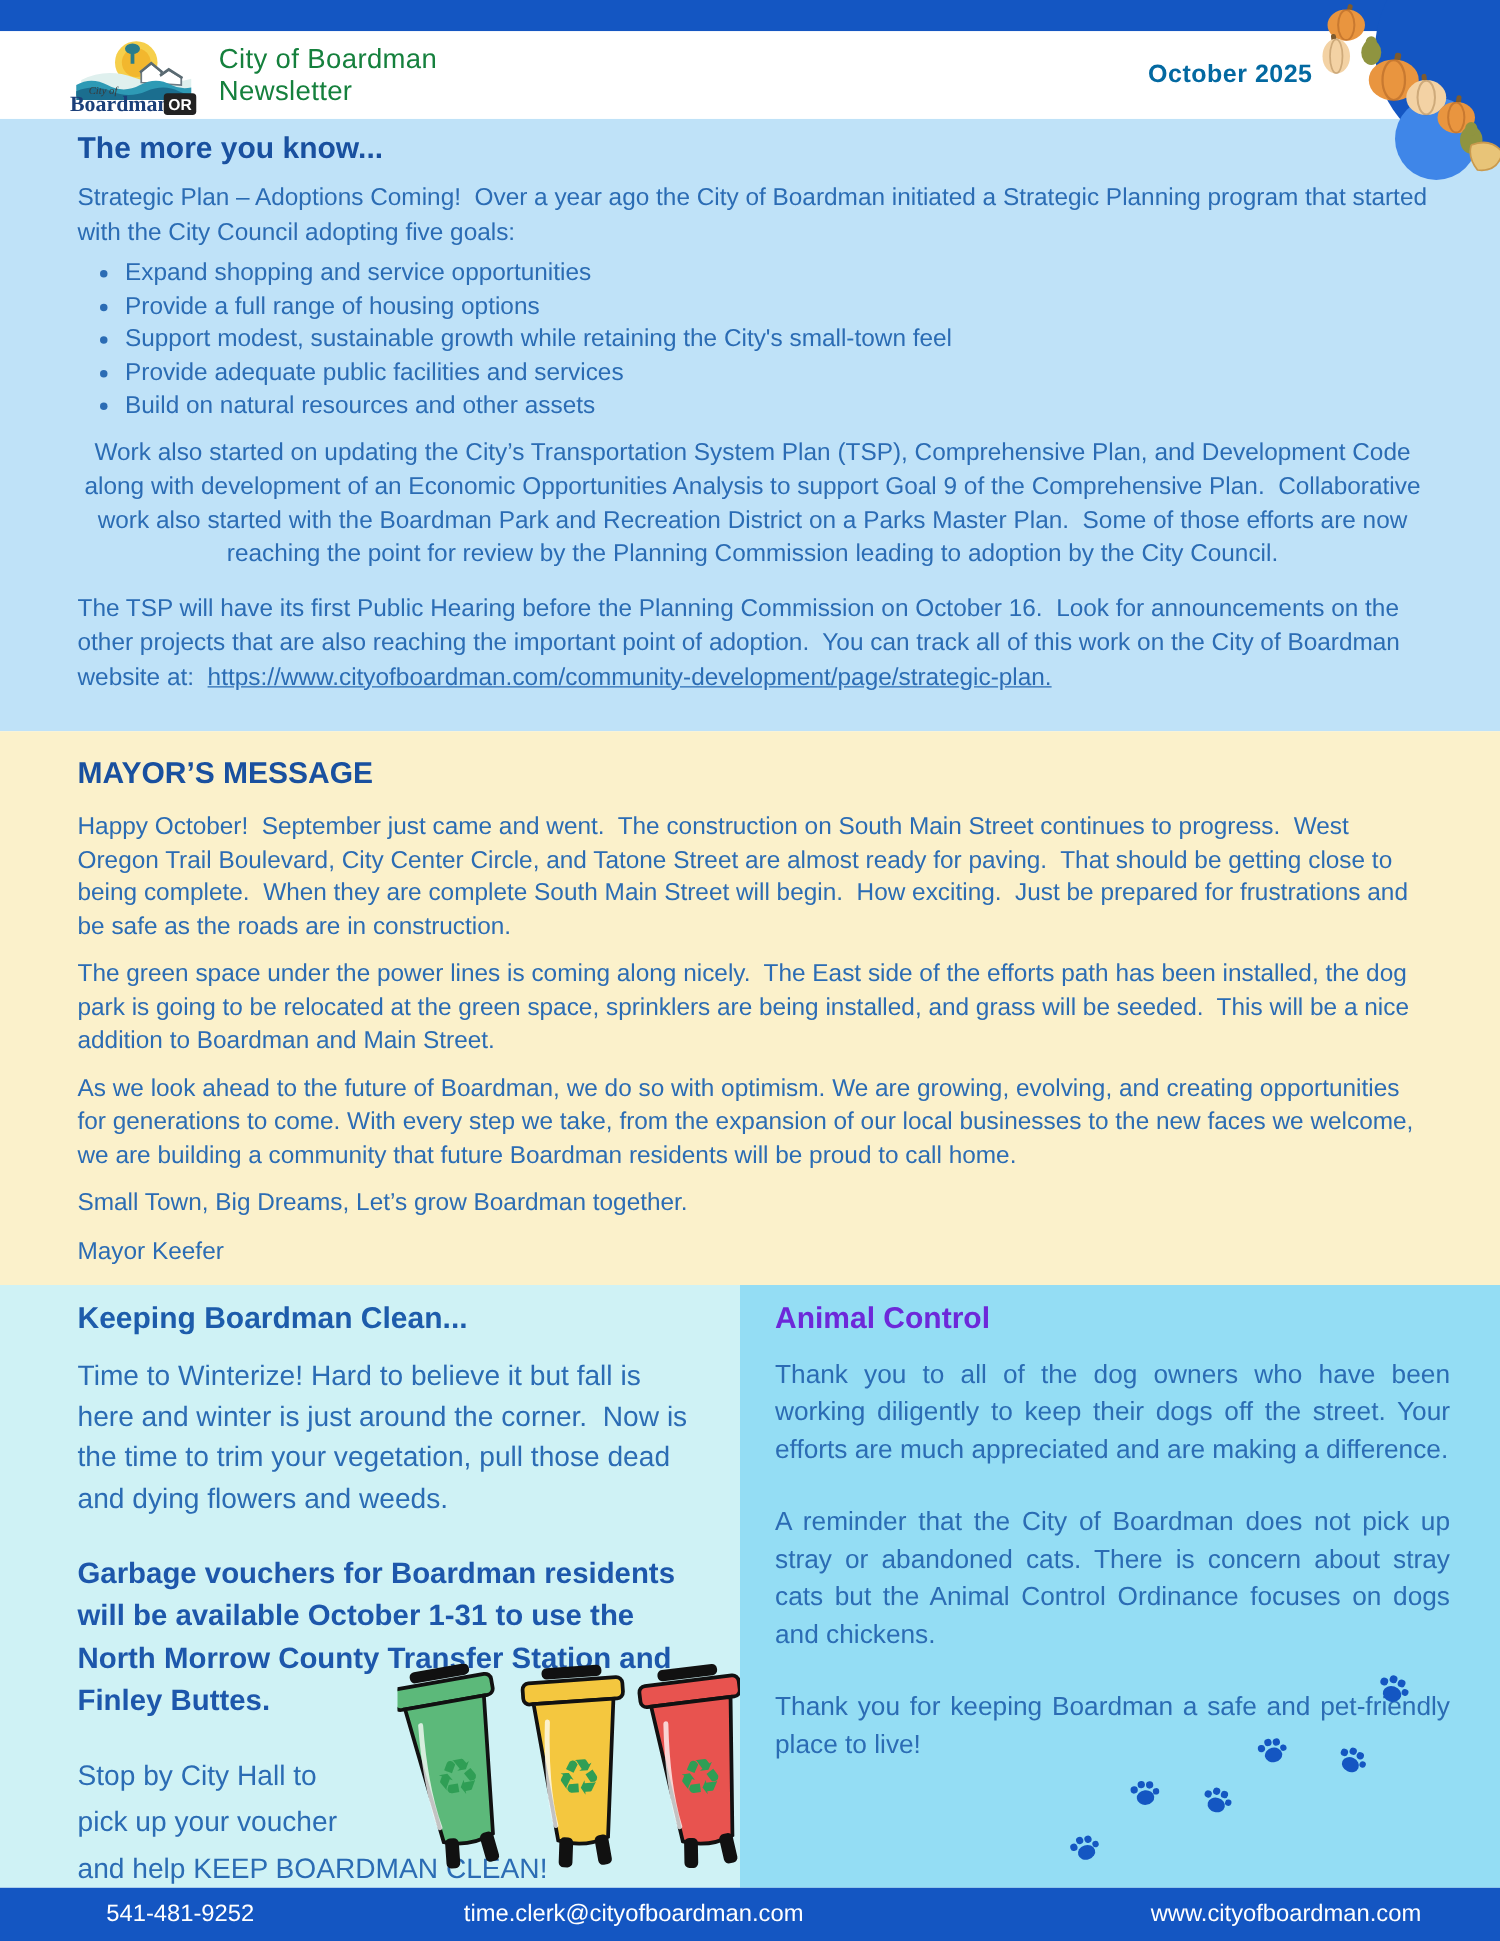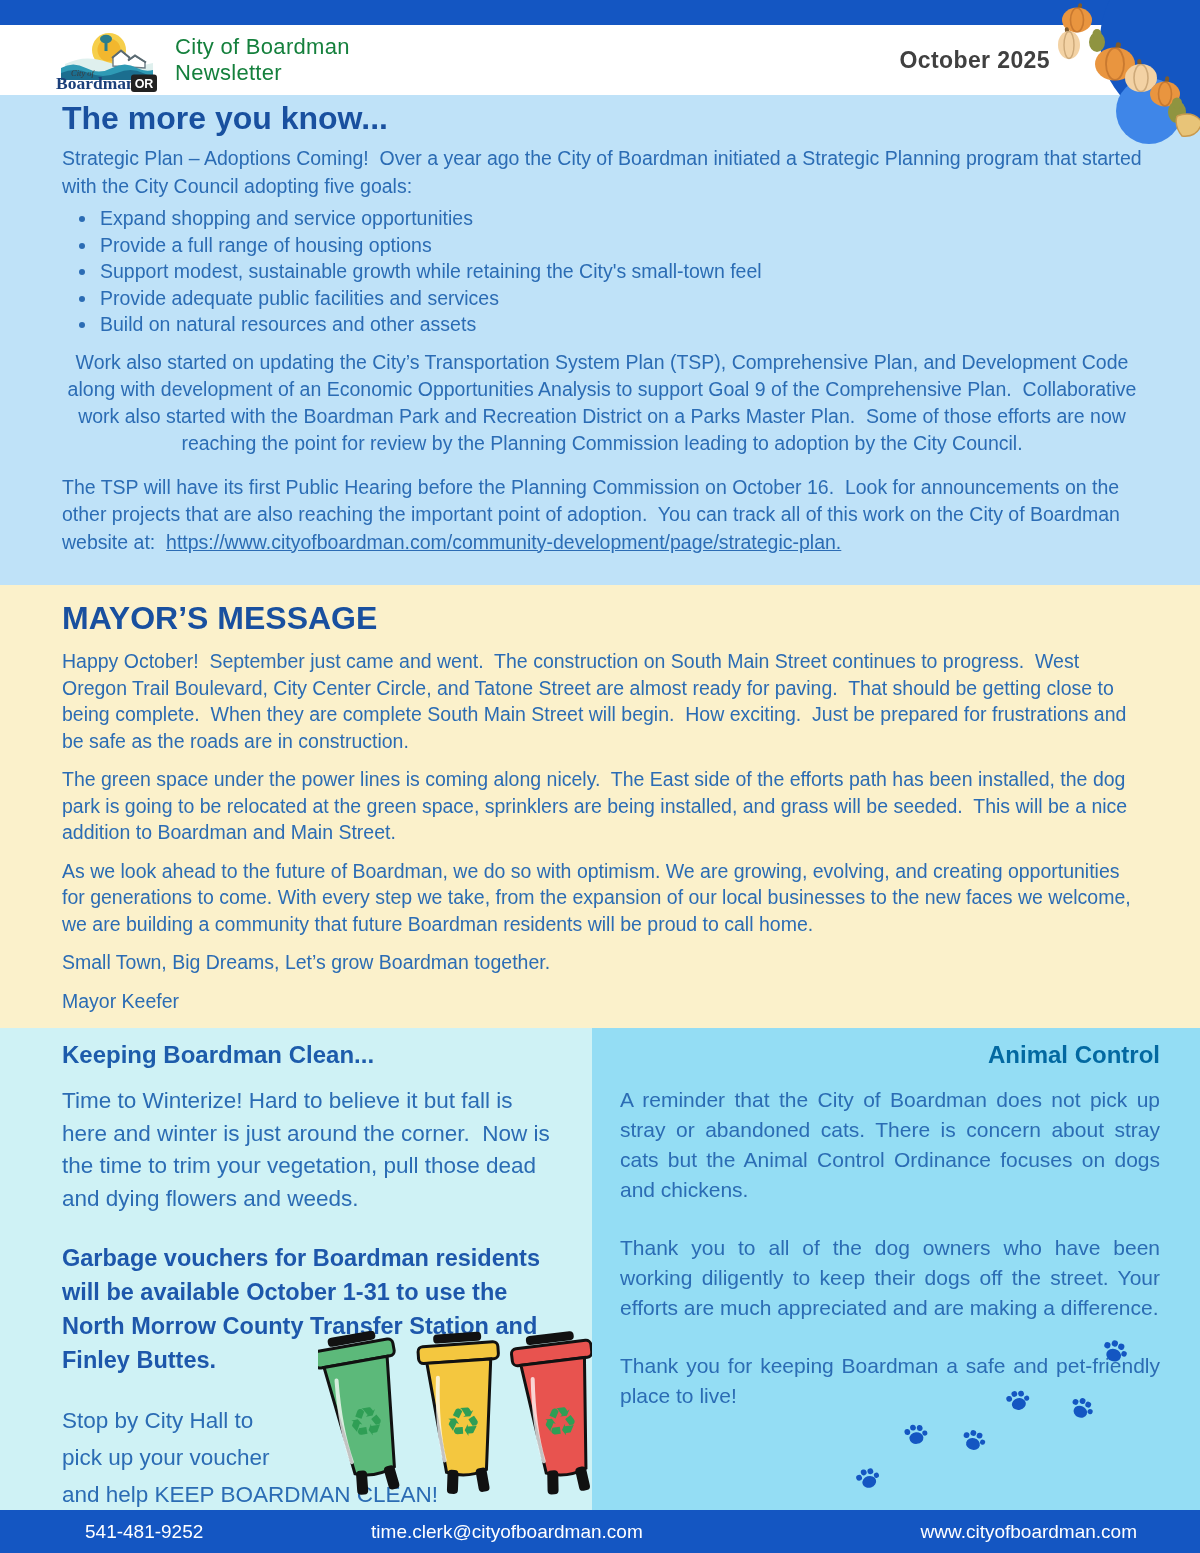--- a/index.html
+++ b/index.html
@@ -14,51 +14,51 @@
   *{box-sizing:border-box;}
   html,body{margin:0;padding:0;}
   body{
     width:1200px;height:1553px;position:relative;overflow:hidden;
     font-family:"Liberation Sans",sans-serif;background:#fff;
   }
   .topbar{height:25px;background:var(--royal);}
   .header{height:70px;background:#fff;position:relative;display:flex;align-items:center;padding-left:55px;}
   .logo svg{display:block;}
   .header-title{margin-left:16px;font-size:22px;line-height:26px;font-weight:400;color:#15803d;letter-spacing:.3px;}
-  .issue{position:absolute;right:150px;top:50%;transform:translateY(-50%);font-size:23px;font-weight:700;color:#404040;letter-spacing:.4px;}
+  .issue{position:absolute;right:150px;top:50%;transform:translateY(-50%);font-size:20px;font-weight:700;color:#0369a1;letter-spacing:.4px;}
 
   
   .corner{position:absolute;top:0;right:0;width:175px;height:140px;z-index:5;pointer-events:none;}
   .corner .big-circle{position:absolute;width:172px;height:172px;border-radius:50%;background:var(--royal);right:-72px;top:-46px;}
   .corner .small-circle{position:absolute;width:66px;height:66px;border-radius:50%;background:var(--royal_light);right:18px;top:78px;}
   .corner svg{position:absolute;right:0;top:0;}
 
   .section{padding-left:62px;padding-right:58px;overflow:hidden;}
   .know{height:490px;background:var(--know_bg);padding-top:10px;}
   .mayor{height:443px;background:var(--mayor_bg);padding-top:20px;}
-  h2.sec-title{font-size:32px;line-height:27px;font-weight:700;color:var(--heading);margin:0 0 13px;}
+  h2.sec-title{font-size:24px;line-height:27px;font-weight:700;color:var(--heading);margin:0 0 13px;}
   .know p,.mayor p{font-size:19.5px;line-height:27.5px;color:var(--body);margin:0;white-space:pre-wrap;}
   .know .p1{margin-bottom:5px;}
   .know ul{margin:0 0 11px;padding-left:36px;}
   .know li{font-size:19.5px;line-height:26.5px;color:var(--body);padding-left:2px;}
   .know .p2{margin-bottom:17px;line-height:27px;text-align:center;}
   .know a.link{color:var(--body);text-decoration:underline;}
   .mayor h2.sec-title{margin:0 0 16px;}
   .mayor p{line-height:26.5px;margin-bottom:12px;}
 
   .bottom{display:flex;height:482px;}
   .clean{width:592px;background:var(--clean_bg);padding:13px 30px 0 62px;position:relative;}
   .clean h3{font-size:24px;font-weight:700;color:#1d5cab;margin:0 0 16px;}
   .clean .p1{font-size:22.5px;line-height:32.5px;color:var(--body);margin:0 0 26px;white-space:pre-wrap;}
   .clean .p2{font-size:23.5px;line-height:34px;font-weight:700;color:#1d57ab;margin:0 0 25px;}
   .clean .p3{font-size:22.5px;line-height:37px;color:var(--body);margin:0;}
   .bins{position:absolute;left:318px;top:303px;}
 
   .animal{flex:1;background:var(--animal_bg);padding:13px 40px 0 28px;position:relative;}
-  .animal h3{font-size:24px;font-weight:700;color:#0369a1;text-align:right;margin:0 0 16px;}
+  .animal h3{font-size:24px;font-weight:700;color:#6d28d9;text-align:left;margin:0 0 16px;}
   .animal p{font-size:21px;line-height:30px;text-align:justify;color:var(--body);margin:0 0 28px;white-space:pre-wrap;}
   .paw{position:absolute;fill:var(--royal);}
 
   .footer{height:43px;background:var(--royal);display:flex;align-items:center;color:#fff;font-size:19px;}
   .f-left{margin-left:85px;}
   .f-mid{margin:0 auto;transform:translateX(-55px);}
   .f-right{margin-right:63px;}
 </style>
 </head>
 <body>
@@ -194,22 +194,22 @@
         <path d="M26,45 C23,75 23,105 27,128" fill="none" stroke="rgba(255,255,255,.75)" stroke-width="4" stroke-linecap="round"></path>
         <text x="48" y="105" font-size="40" text-anchor="middle" fill="var(--recycle)" class="recycle-glyph">♻</text>
         <rect x="28" y="138" width="11" height="24" rx="4" fill="#111" transform="rotate(6 33 150)"></rect>
         <rect x="58" y="138" width="11" height="24" rx="4" fill="#111" transform="rotate(-6 63 150)"></rect>
       </g>
     </svg>
   </div>
 
   <div class="animal">
     <h3>Animal Control</h3>
+    <p>Thank you to all of the dog owners who have been working diligently to keep their dogs off the street. Your efforts are much appreciated and are making a difference.</p>
     <p>A reminder that the City of Boardman does not pick up stray or abandoned cats. There is concern about stray cats but the Animal Control Ordinance focuses on dogs and chickens.</p>
-    <p>Thank you to all of the dog owners who have been working diligently to keep their dogs off the street. Your efforts are much appreciated and are making a difference.</p>
     <p>Thank you for keeping Boardman a safe and pet-friendly place to live!</p>
 
     <svg class="paw" style="left:508px;top:308px;transform:rotate(18deg)" width="30" height="30" viewBox="0 0 24 24">
         <ellipse cx="12" cy="15.5" rx="6" ry="5"></ellipse>
         <circle cx="4.8" cy="9.5" r="2.5"></circle>
         <circle cx="10" cy="6.3" r="2.5"></circle>
         <circle cx="15.7" cy="7.2" r="2.5"></circle>
         <circle cx="19.6" cy="12" r="2.2"></circle>
       </svg>
     <svg class="paw" style="left:412px;top:358px;transform:rotate(-12deg)" width="28" height="28" viewBox="0 0 24 24">

